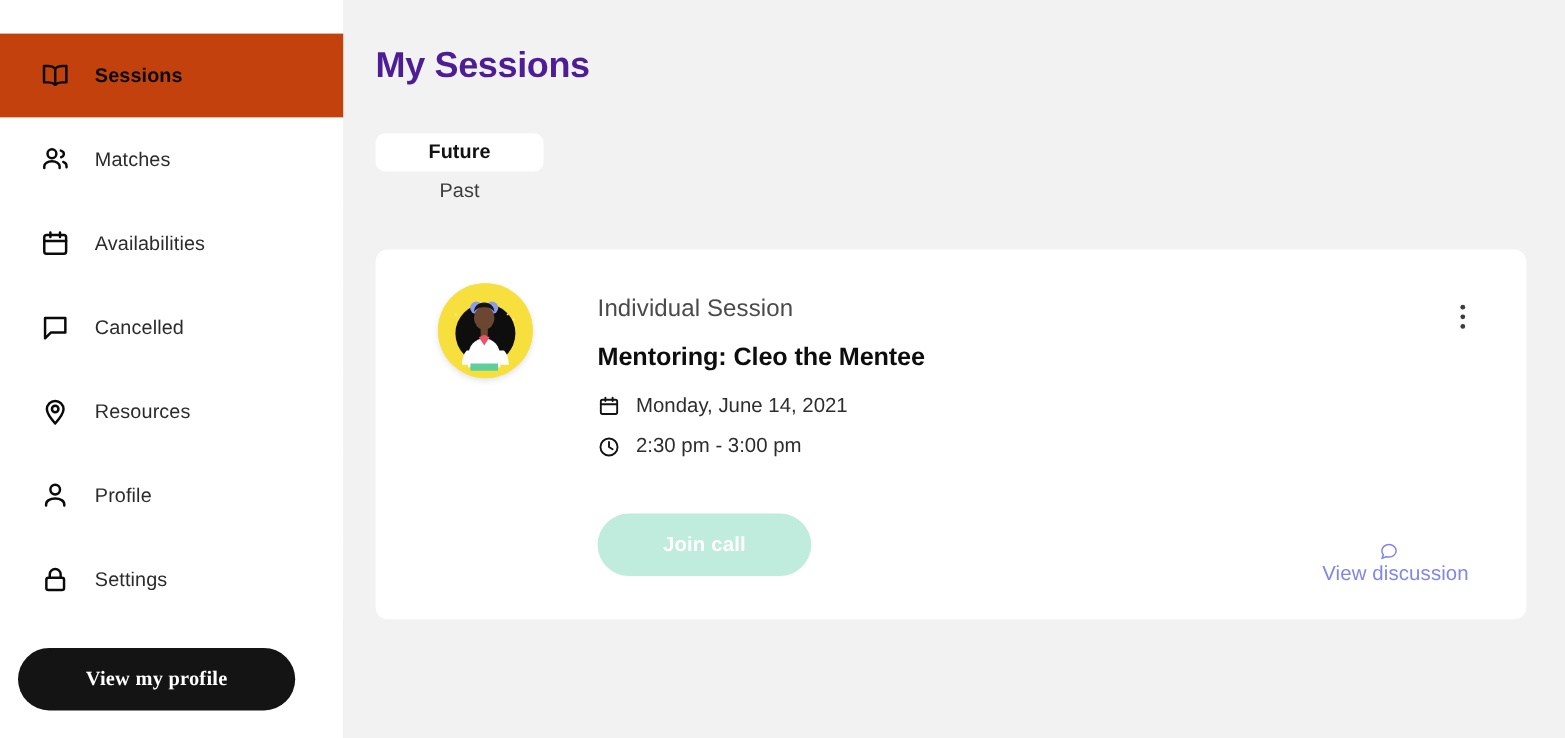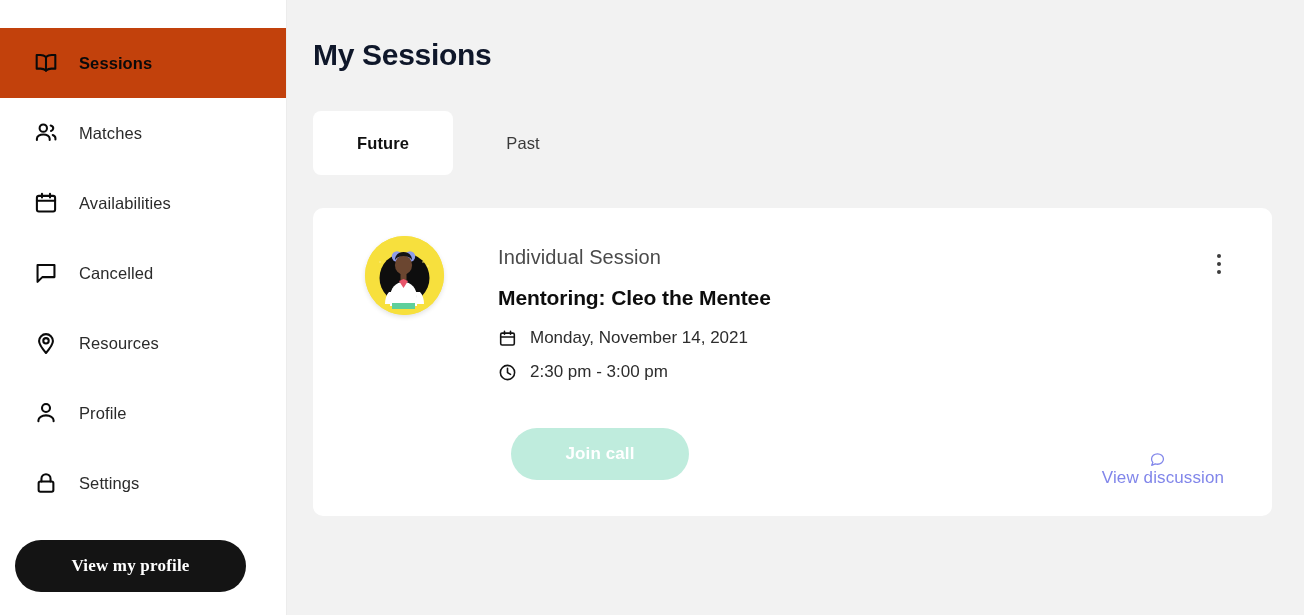--- a/index.html
+++ b/index.html
@@ -106,32 +106,33 @@
     height: 615px;
     background: #f2f2f2;
   }
 
   .page-title {
     position: absolute;
     left: 25px;
     top: 38px;
     font-size: 30px;
     font-weight: 700;
-    color: #0f172a;
+    color: #4c1d95;
     letter-spacing: -0.3px;
   }
 
   
   .tabs {
     position: absolute;
     left: 25px;
     top: 111px;
     display: flex;
     align-items: stretch;
     height: 64px;
+    flex-direction: column;
   }
 
   .tab {
     display: flex;
     align-items: center;
     justify-content: center;
     width: 140px;
     height: 64px;
     font-size: 16.5px;
     color: #3a3a3a;
@@ -210,21 +211,21 @@
     height: 19px;
     flex: 0 0 19px;
     margin-right: 13px;
     color: #131313;
   }
 
   .meta-icon svg { display: block; width: 19px; height: 19px; }
 
   .join-btn {
     position: absolute;
-    left: 198px;
+    left: 185px;
     top: 220px;
     width: 178px;
     height: 52px;
     border: none;
     border-radius: 26px;
     background: #bfecdd;
     color: #ffffff;
     font-family: "Liberation Sans", sans-serif;
     font-size: 17px;
     font-weight: 700;
@@ -407,21 +408,21 @@
 
         <div class="meta-row">
           <span class="meta-icon">
             <svg viewBox="0 0 24 24" fill="none" stroke="currentColor" stroke-width="2" stroke-linecap="round" stroke-linejoin="round">
               <rect x="3.4" y="5.2" width="17.2" height="15" rx="1.8"></rect>
               <path d="M3.4 10h17.2"></path>
               <path d="M8.2 3v3.6"></path>
               <path d="M15.8 3v3.6"></path>
             </svg>
           </span>
-          <span>Monday, November 14, 2021</span>
+          <span>Monday, June 14, 2021</span>
         </div>
 
         <div class="meta-row second">
           <span class="meta-icon">
             <svg viewBox="0 0 24 24" fill="none" stroke="currentColor" stroke-width="2" stroke-linecap="round" stroke-linejoin="round">
               <circle cx="12" cy="12" r="9"></circle>
               <path d="M12 6.6V12l3.8 2.4"></path>
             </svg>
           </span>
           <span>2:30 pm - 3:00 pm</span>

